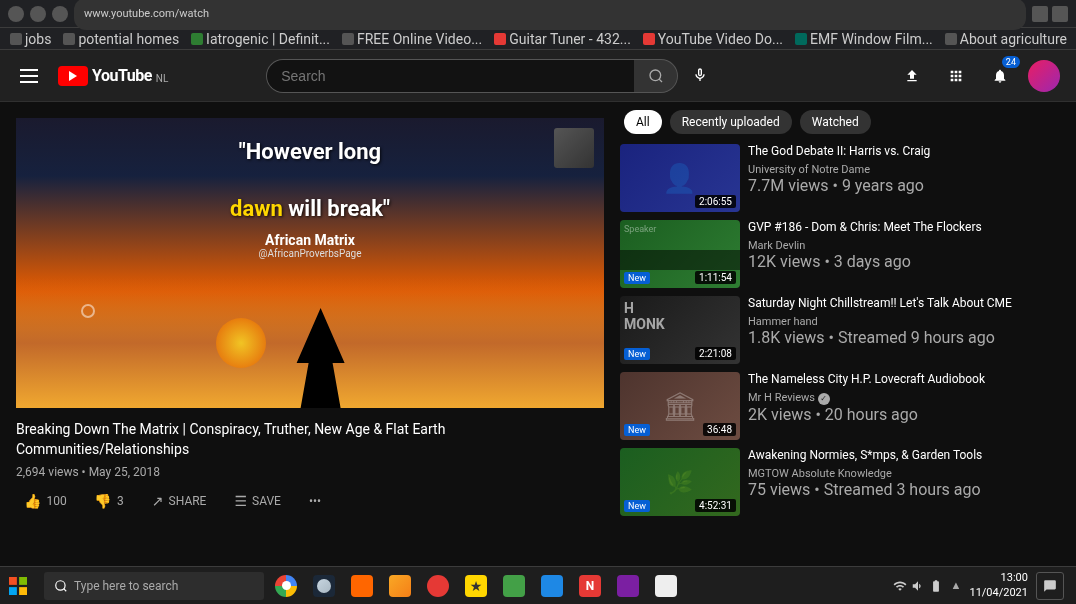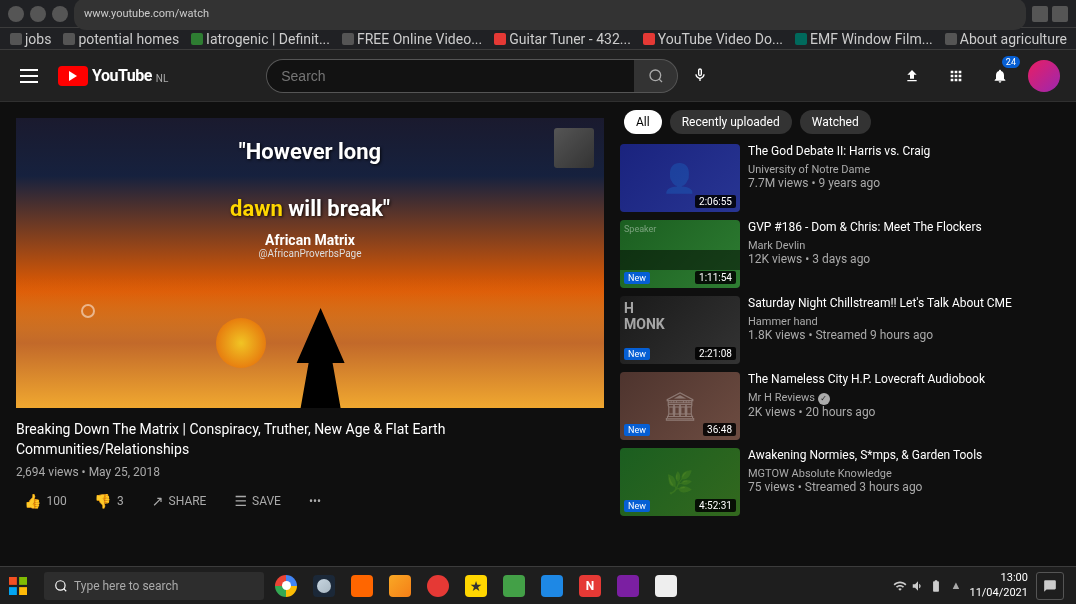--- a/index.html
+++ b/index.html
@@ -362,21 +362,21 @@
       font-size: 12px;
       color: #fff;
       line-height: 1.3;
       margin-bottom: 3px;
     }
     .rec-channel {
       font-size: 11px;
       color: #aaa;
     }
     .rec-meta {
-      font-size: 12px;
+      font-size: 16px;
       color: #aaa;
     }
     .verified-icon {
       display: inline-block;
       width: 12px; height: 12px;
       background: #aaa;
       border-radius: 50%;
       text-align: center;
       line-height: 12px;
       font-size: 8px;

